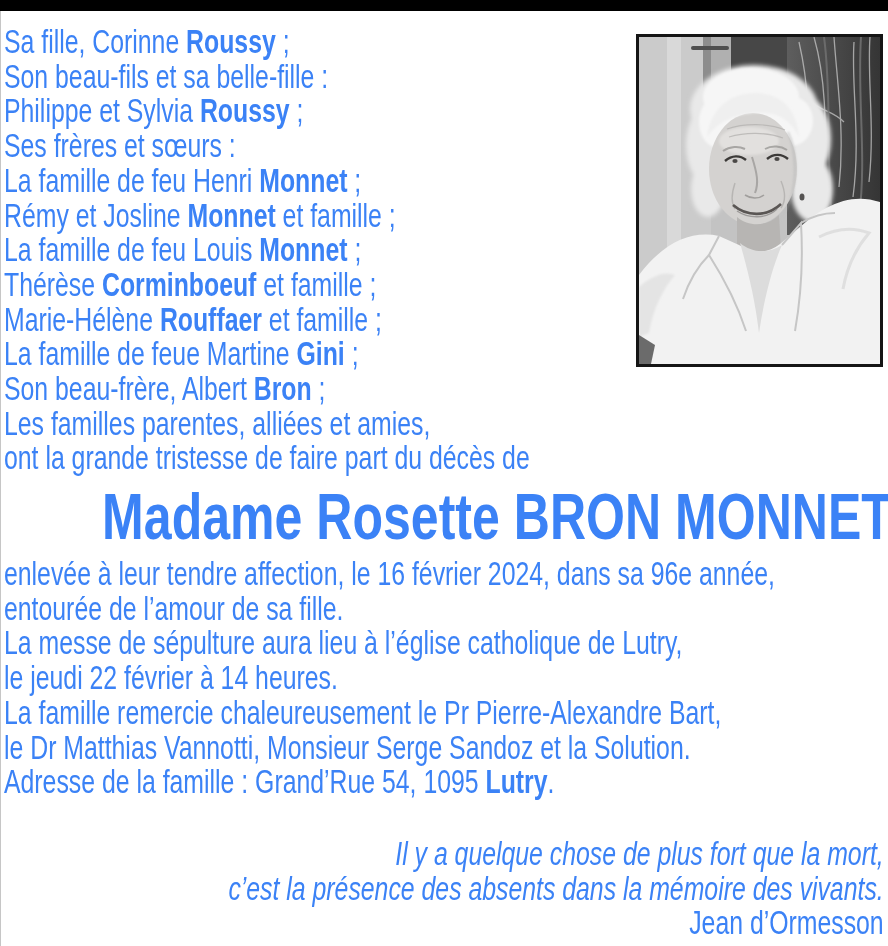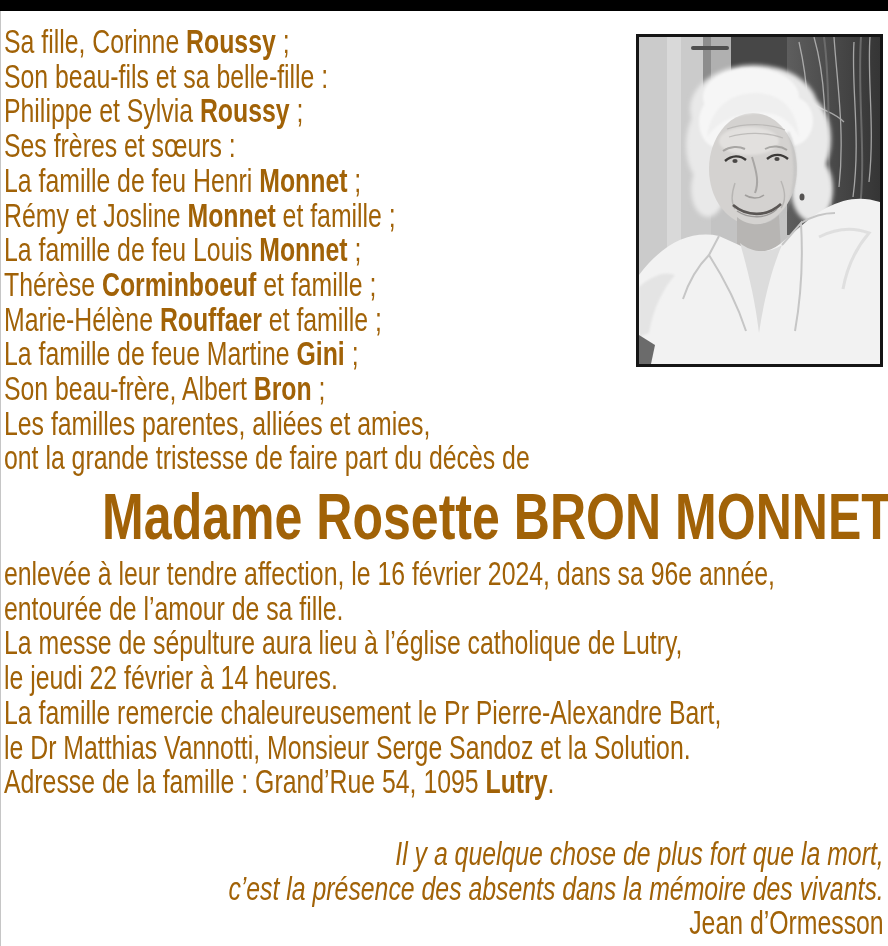--- a/index.html
+++ b/index.html
@@ -3,21 +3,21 @@
 <meta charset="utf-8">
 <style>
   html, body { margin: 0; padding: 0; background: #ffffff; }
   .page {
     position: relative;
     width: 888px;
     height: 946px;
     background: #ffffff;
     overflow: hidden;
     font-family: "Liberation Sans", sans-serif;
-    color: #a16207;
+    color: #3b82f6;
   }
   .top-bar {
     position: absolute;
     left: 0; top: 0;
     width: 888px; height: 11px;
     background: #000000;
   }
   .left-edge {
     position: absolute;
     left: 0; top: 11px;

